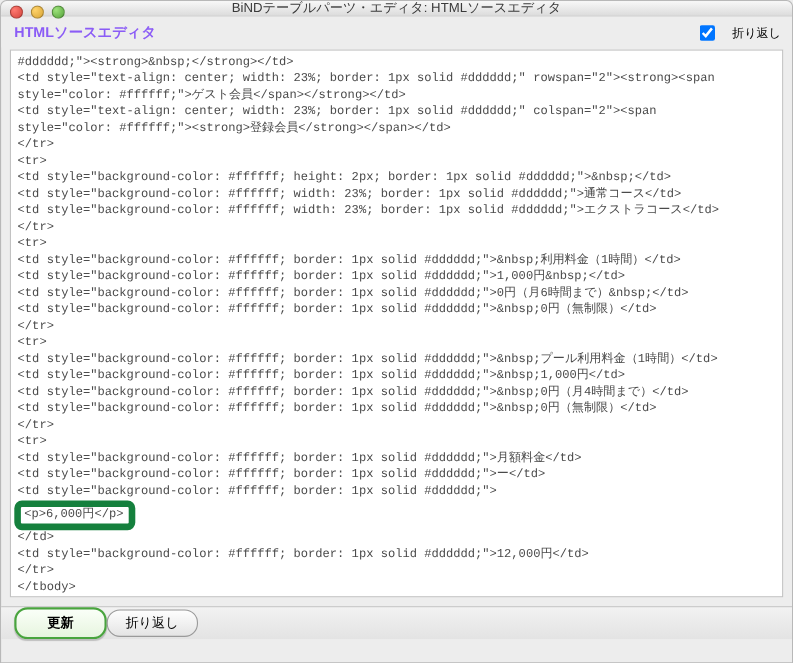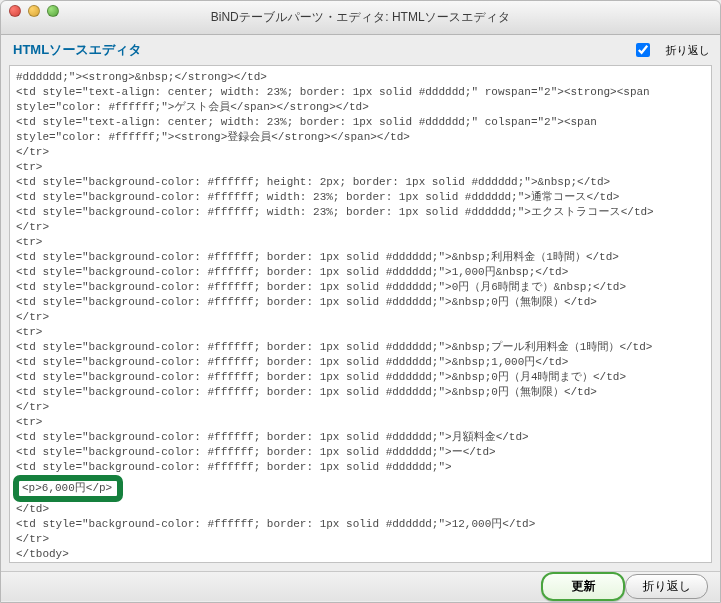--- a/index.html
+++ b/index.html
@@ -8,21 +8,21 @@
     font-family: "Lucida Grande", "Hiragino Kaku Gothic Pro", sans-serif;
     font-size: 11px;
     background: #ededed;
     width: 721px;
     height: 603px;
     overflow: hidden;
     border: 1px solid #b8b8b8;
     border-radius: 6px 6px 0 0;
   }
   .titlebar {
-    height: 34px;
+    height: 14px;
     background: linear-gradient(#f8f8f8, #dcdcdc);
     border-bottom: 1px solid #b5b5b5;
     display: flex;
     align-items: center;
     justify-content: center;
     position: relative;
     border-radius: 6px 6px 0 0;
   }
   .traffic {
     position: absolute;
@@ -36,21 +36,21 @@
   .y { background: radial-gradient(circle at 30% 30%, #ffd36b, #d8a536); }
   .g { background: radial-gradient(circle at 30% 30%, #9ee37d, #55a33a); }
   .win-title { color: #3a3a3a; font-size: 12px; }
   .subhead {
     display: flex;
     align-items: center;
     justify-content: space-between;
     padding: 6px 10px 4px 12px;
     background: #ededed;
   }
-  .subtitle { color: #0369a1; font-weight: bold; font-size: 13px; }
+  .subtitle { color: #8b5cf6; font-weight: bold; font-size: 13px; }
   .wrapcheck { display: flex; align-items: center; gap: 15px; font-size: 11px; }
   .wrapcheck input { margin: 0; width:14px; height:14px; }
   .code {
     margin: 2px 8px 8px 8px;
     height: 498px;
     background: #fff;
     border: 1px solid #c2c2c2;
     padding: 4px 6px;
     font-family: Monaco, "Courier New", monospace;
     font-size: 11px;
@@ -66,21 +66,21 @@
     border-radius: 7px;
     padding: 0 5px 0 3px;
     margin-left: -3px;
   }
   .footer {
     height: 30px;
     background: linear-gradient(#f2f2f2, #e3e3e3);
     border-top: 1px solid #c8c8c8;
     display: flex;
     align-items: center;
-    justify-content: flex-end;
+    justify-content: flex-start;
     padding: 0 12px;
   }
   button.update {
     font-weight: bold;
     font-size: 12px;
     padding: 4px 28px;
     border-radius: 12px;
     border: 2px solid #49a43e;
     background: linear-gradient(#fafff8,#e7f5df);
     box-shadow: 0 1px 1px rgba(0,0,0,0.2);

